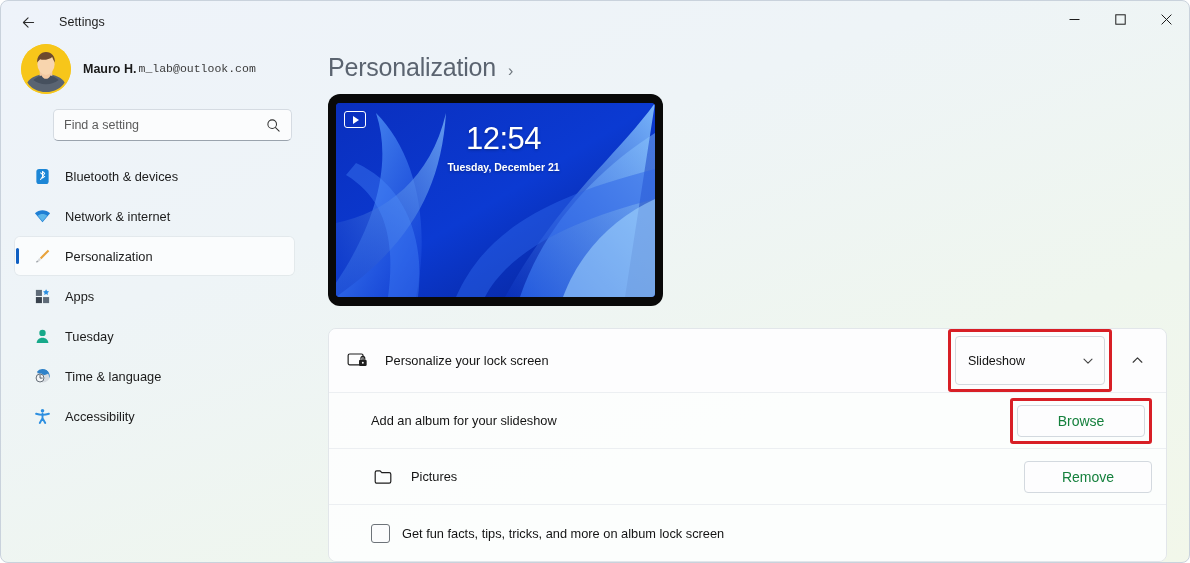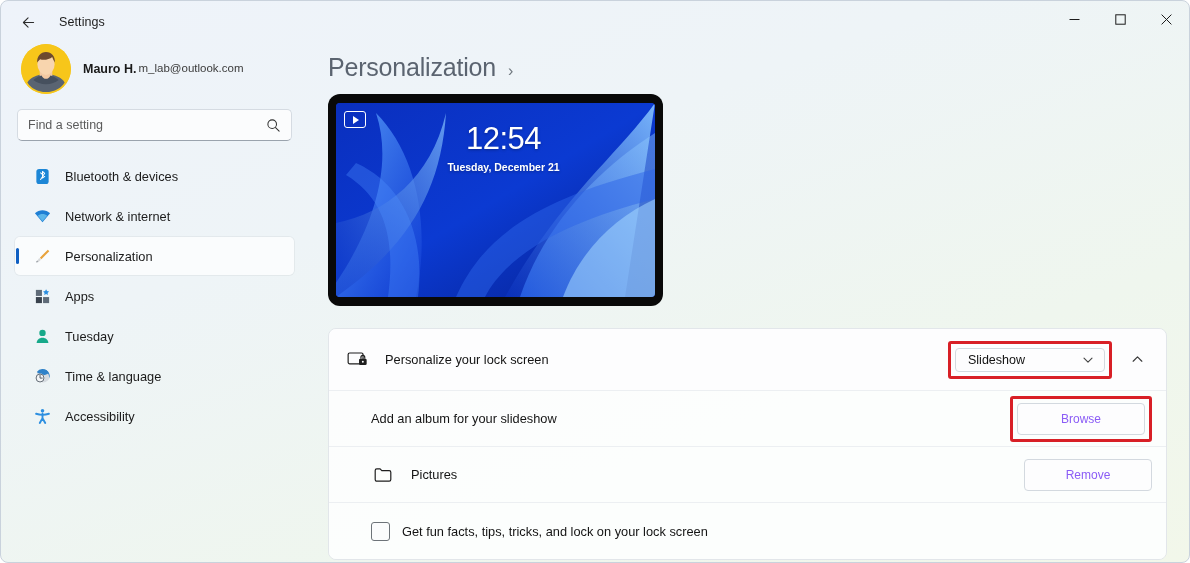--- a/index.html
+++ b/index.html
@@ -66,31 +66,32 @@
   }
   .avatar {
     width: 50px; height: 50px; border-radius: 50%;
     flex: 0 0 50px;
     overflow: hidden;
     background: #f5c518;
     position: relative;
   }
   .acct-text { display: flex; flex-direction: row; gap: 2px; }
   .acct-name { font-size: 12.5px; font-weight: bold; color: #1a1a1a; }
-  .acct-mail { font-size: 11.5px; color: #3b3b3b; }
+  .acct-mail { font-size: 11.5px; color: #3b3b3b; font-family: Liberation Mono, monospace; }
 
   .searchwrap { padding: 10px 2px 0 2px; }
   .searchbox {
     height: 32px;
     background: #fbfcfd;
     border: 1px solid #d5dbe2;
     border-bottom: 1.6px solid #9aa3ad;
     border-radius: 5px;
     display: flex; align-items: center;
     padding: 8px 10px;
+    margin-left: 36px;
   }
   .searchbox input {
     flex: 1; border: 0; outline: 0; background: transparent;
     font-family: "Liberation Sans", sans-serif;
     font-size: 12.5px; color: #1a1a1a;
   }
   .searchbox input::placeholder { color: #5b5b5b; }
   .search-icon { color: #303030; display: flex; }
 
   .navlist { margin-top: 16px; display: flex; flex-direction: column; gap: 2px; }
@@ -191,35 +192,35 @@
     display: flex; align-items: center; justify-content: center;
     margin-right: 16px;
     color: #1e1e1e;
   }
   .row-label { font-size: 12.8px; color: #141414; flex: 1; }
   .row-right { display: flex; align-items: center; gap: 10px; }
 
   .hl { padding: 4px; border: 3px solid #d81f26; border-radius: 3px; display: inline-flex; }
 
   .dropdown {
-    width: 150px; height: 24px;
+    width: 150px; height: 49px;
     background: #fdfdfe;
     border: 1px solid #d3d9df;
     border-radius: 4px;
     display: flex; align-items: center; justify-content: space-between;
     padding: 0 10px 0 12px;
     font-size: 12.5px; color: #121212;
   }
   .btn {
     min-width: 128px; height: 32px;
     background: #fdfdfe;
     border: 1px solid #d3d9df;
     border-radius: 4px;
     display: flex; align-items: center; justify-content: center;
-    font-size: 12px; color: #8b5cf6; text-align: center;
+    font-size: 14px; color: #15803d; text-align: center;
   }
   .chev-btn {
     width: 30px; height: 30px;
     display: flex; align-items: center; justify-content: center;
     border-radius: 4px; color: #3a3a3a;
   }
 
   .cbrow { display: flex; align-items: center; gap: 12px; }
   .checkbox {
     width: 19px; height: 19px;
@@ -475,20 +476,20 @@
           </span>
           <span class="row-label">Pictures</span>
           <span class="row-right">
             <span class="btn">Remove</span>
           </span>
         </div>
 
         <div class="row sub">
           <span class="cbrow">
             <span class="checkbox"></span>
-            <span class="row-label">Get fun facts, tips, tricks, and lock on your lock screen</span>
+            <span class="row-label">Get fun facts, tips, tricks, and more on album lock screen</span>
           </span>
         </div>
 
       </div>
     </div>
   </div>
 </div>
 
 </body></html>

